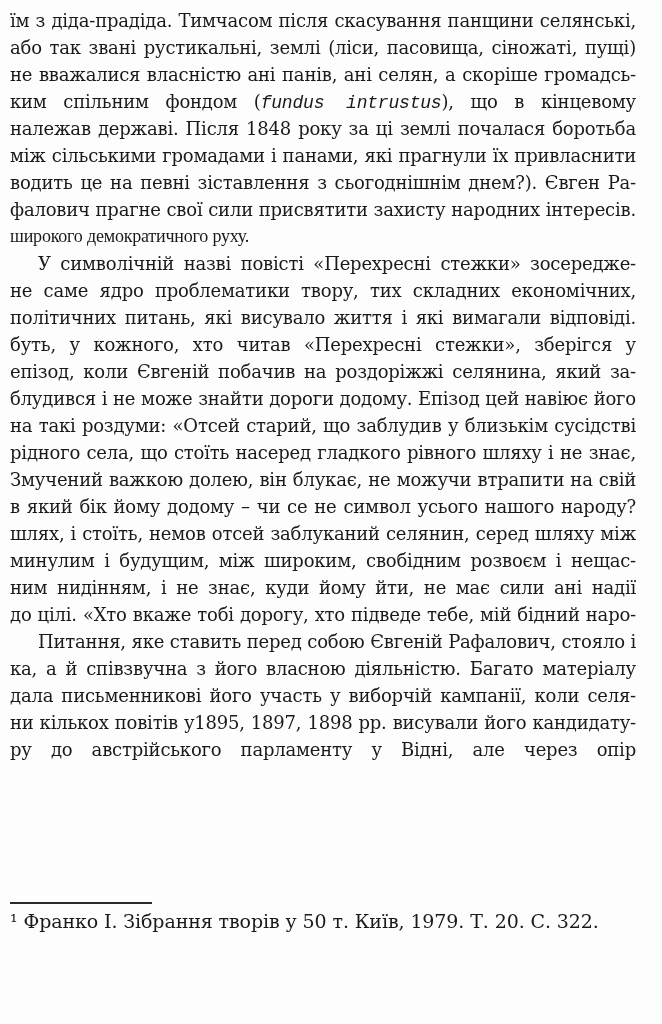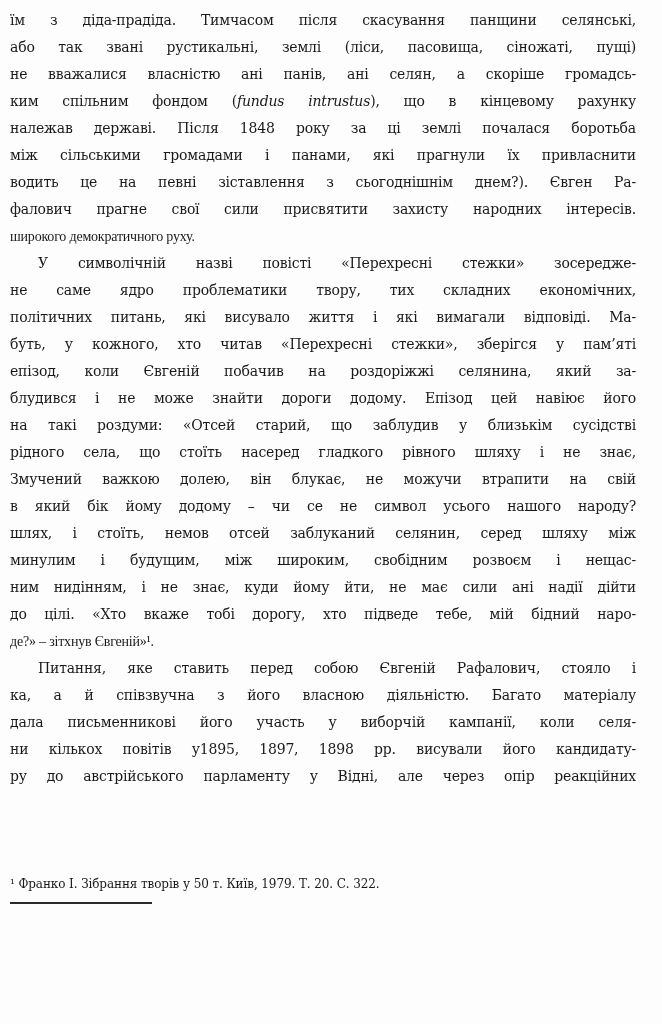--- a/index.html
+++ b/index.html
@@ -11,44 +11,44 @@
   }
   .page {
     position: relative;
     width: 662px; height: 1024px;
     overflow: hidden;
   }
   .text-block {
     position: absolute;
     left: 10px; top: 7px;
     width: 626px;
-    font-size: 14px;
+    font-size: 18px;
     letter-spacing: -0.2px;
     line-height: 27px;
   }
   .line {
     height: 27px;
     overflow: hidden;
     text-align: justify;
     text-align-last: justify;
   }
   .line.indent { text-indent: 28px; }
   .line.last { text-align-last: left; font-family: Liberation Serif, serif; }
-  .line em { font-style: italic; }
+  .line em { font-style: italic; font-family: Liberation Mono, monospace; }
   .footnote-rule {
     position: absolute;
     left: 10px; top: 902px;
     width: 142px; height: 0;
     border-top: 2px solid #2a2a2a;
   }
   .footnote {
     position: absolute;
-    left: 10px; top: 874px;
+    left: 10px; top: 911px;
     width: 626px;
-    font-size: 12px;
+    font-size: 19px;
     letter-spacing: -0.1px;
     line-height: 20px;
   }
   .page-number {
     position: absolute;
     left: 10px; top: 974px;
     width: 626px;
     text-align: center;
     font-size: 19px;
   }
@@ -77,21 +77,20 @@
         <div class="line">епізод, коли Євгеній побачив на роздоріжжі селянина, який за-</div>
         <div class="line">блудився і не може знайти дороги додому. Епізод цей навіює його</div>
         <div class="line">на такі роздуми: «Отсей старий, що заблудив у близькім сусідстві</div>
         <div class="line">рідного села, що стоїть насеред гладкого рівного шляху і не знає,</div>
         <div class="line">Змучений важкою долею, він блукає, не можучи втрапити на свій</div>
         <div class="line">в який бік йому додому – чи се не символ усього нашого народу?</div>
         <div class="line">шлях, і стоїть, немов отсей заблуканий селянин, серед шляху між</div>
         <div class="line">минулим і будущим, між широким, свобідним розвоєм і нещас-</div>
         <div class="line">ним нидінням, і не знає, куди йому йти, не має сили ані надії дійти</div>
         <div class="line">до цілі. «Хто вкаже тобі дорогу, хто підведе тебе, мій бідний наро-</div>
-        <div class="line last">де?» – зітхнув Євгеній»¹.</div>
       </div>
       <div>
         <div class="line indent">Питання, яке ставить перед собою Євгеній Рафалович, стояло і</div>
         <div class="line">ка, а й співзвучна з його власною діяльністю. Багато матеріалу</div>
         <div class="line">дала письменникові його участь у виборчій кампанії, коли селя-</div>
         <div class="line">ни кількох повітів у1895, 1897, 1898 рр. висували його кандидату-</div>
         <div class="line">ру до австрійського парламенту у Відні, але через опір реакційних</div>
       </div>
     </div>
   <div class="footnote-rule"></div>

